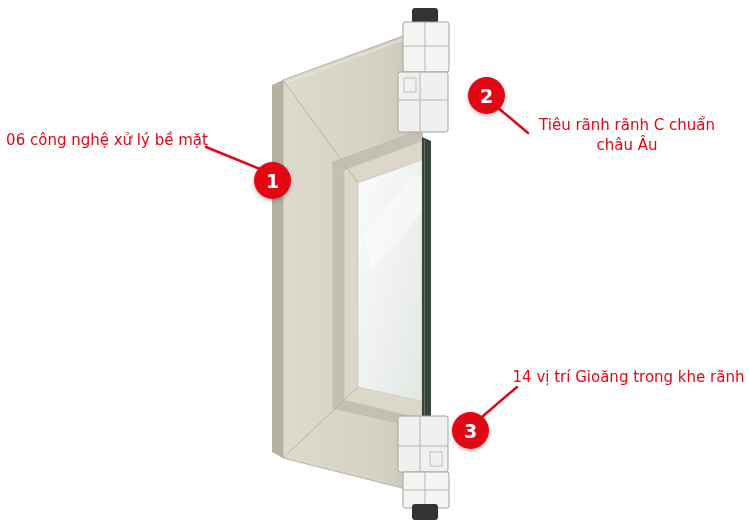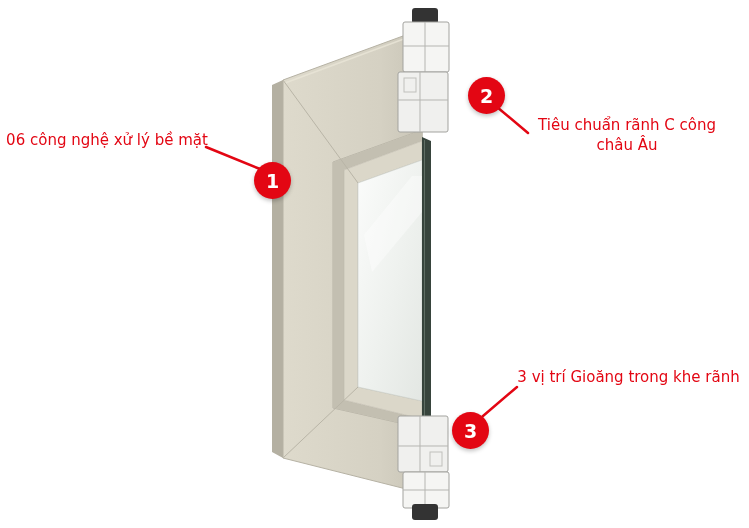--- a/index.html
+++ b/index.html
@@ -117,16 +117,16 @@
     <span>1</span>
   </div>
   <div class="badge" style="left:468px; top:77px;">
     <span>2</span>
   </div>
   <div class="badge" style="left:452px; top:412px;">
     <span>3</span>
   </div>
 
   <div class="callout-label label-1">06 công nghệ xử lý bề mặt</div>
-  <div class="callout-label label-2">Tiêu chuẩn rãnh C công châu Âu</div>
-  <div class="callout-label label-3">3 vị trí Gioăng trong khe rãnh</div>
+  <div class="callout-label label-2">Tiêu rãnh rãnh C chuẩn châu Âu</div>
+  <div class="callout-label label-3">14 vị trí Gioăng trong khe rãnh</div>
 
 </div>
 
 </body></html>

